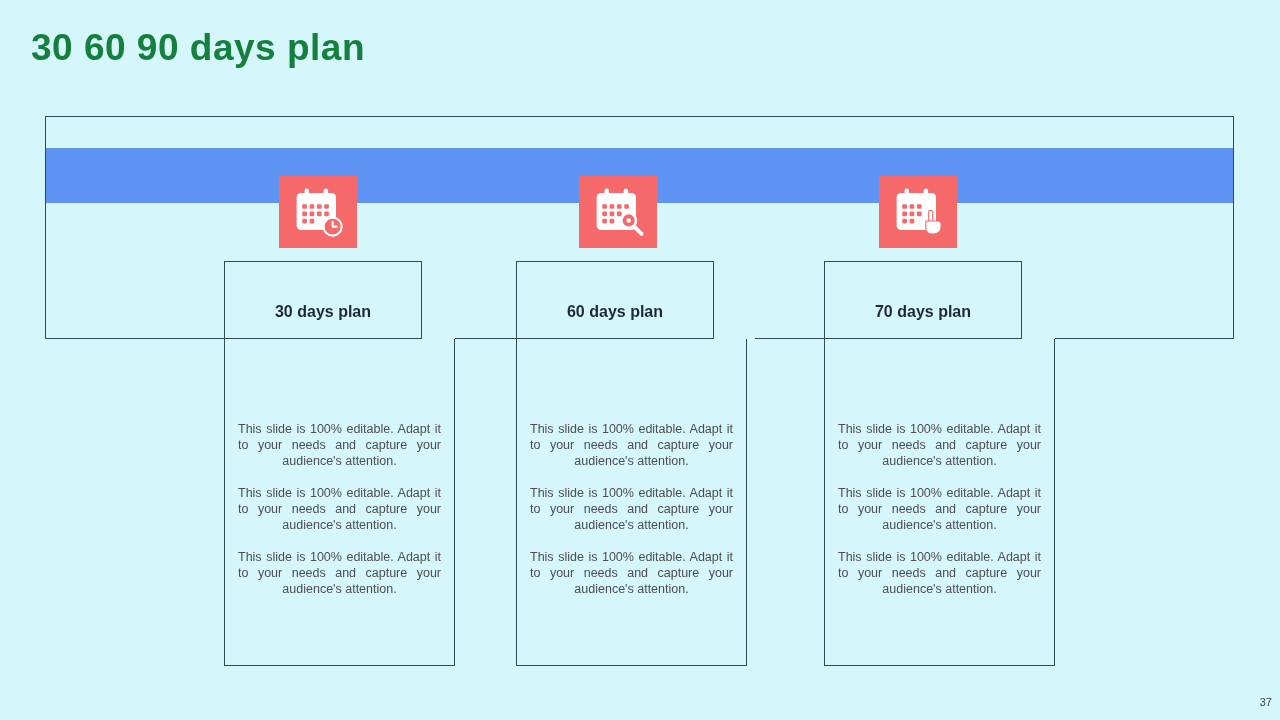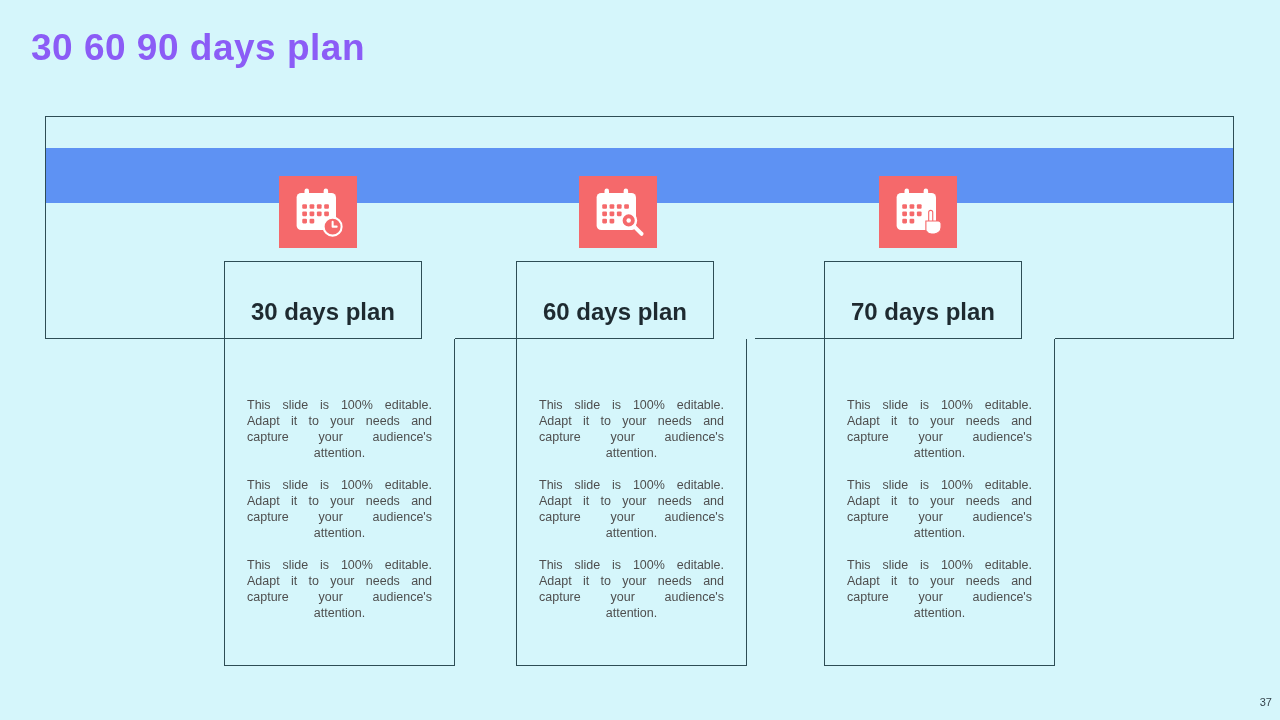--- a/index.html
+++ b/index.html
@@ -9,21 +9,21 @@
     background: #D5F6FB;
     font-family: "Liberation Sans", sans-serif;
     overflow: hidden;
   }
   .slide-title {
     position: absolute;
     left: 31px; top: 27px;
     font-size: 37px;
     font-weight: 900;
     letter-spacing: 0.5px;
-    color: #8b5cf6;
+    color: #15803d;
   }
   
   .outer-box {
     position: absolute;
     left: 45px; top: 116px;
     width: 1189px; height: 223px;
     border: 1px solid #2E4D55;
     border-bottom: none;
   }
   .blue-band {
@@ -55,21 +55,21 @@
   .icon-tile svg { width: 54px; height: 50px; }
 
   .plan-title-box {
     position: absolute;
     top: 261px;
     width: 198px; height: 78px;
     border: 1px solid #2E4D55;
     display: flex; align-items: center; justify-content: center;
   }
   .plan-title {
-    font-size: 24px;
+    font-size: 16px;
     font-weight: bold;
     color: #1E2A30;
     margin-top: 24px;
   }
   .col-1 { left: 224px; }
   .col-2 { left: 516px; }
   .col-3 { left: 824px; }
 
   .text-box {
     position: absolute;
@@ -80,21 +80,21 @@
     display: flex; flex-direction: column;
     align-items: center; justify-content: center;
     padding: 14px 12px 0 12px;
   }
   .text-box p {
     font-size: 12.5px;
     line-height: 16px;
     color: #4E4E4E;
     text-align: justify;
     text-align-last: center;
-    margin: 8px 10px;
+    margin: 8px 1px;
   }
   .page-number {
     position: absolute;
     left: 1248px; top: 696px;
     width: 24px;
     font-size: 11px;
     color: #35444C;
     text-align: right;
   }
 </style>

